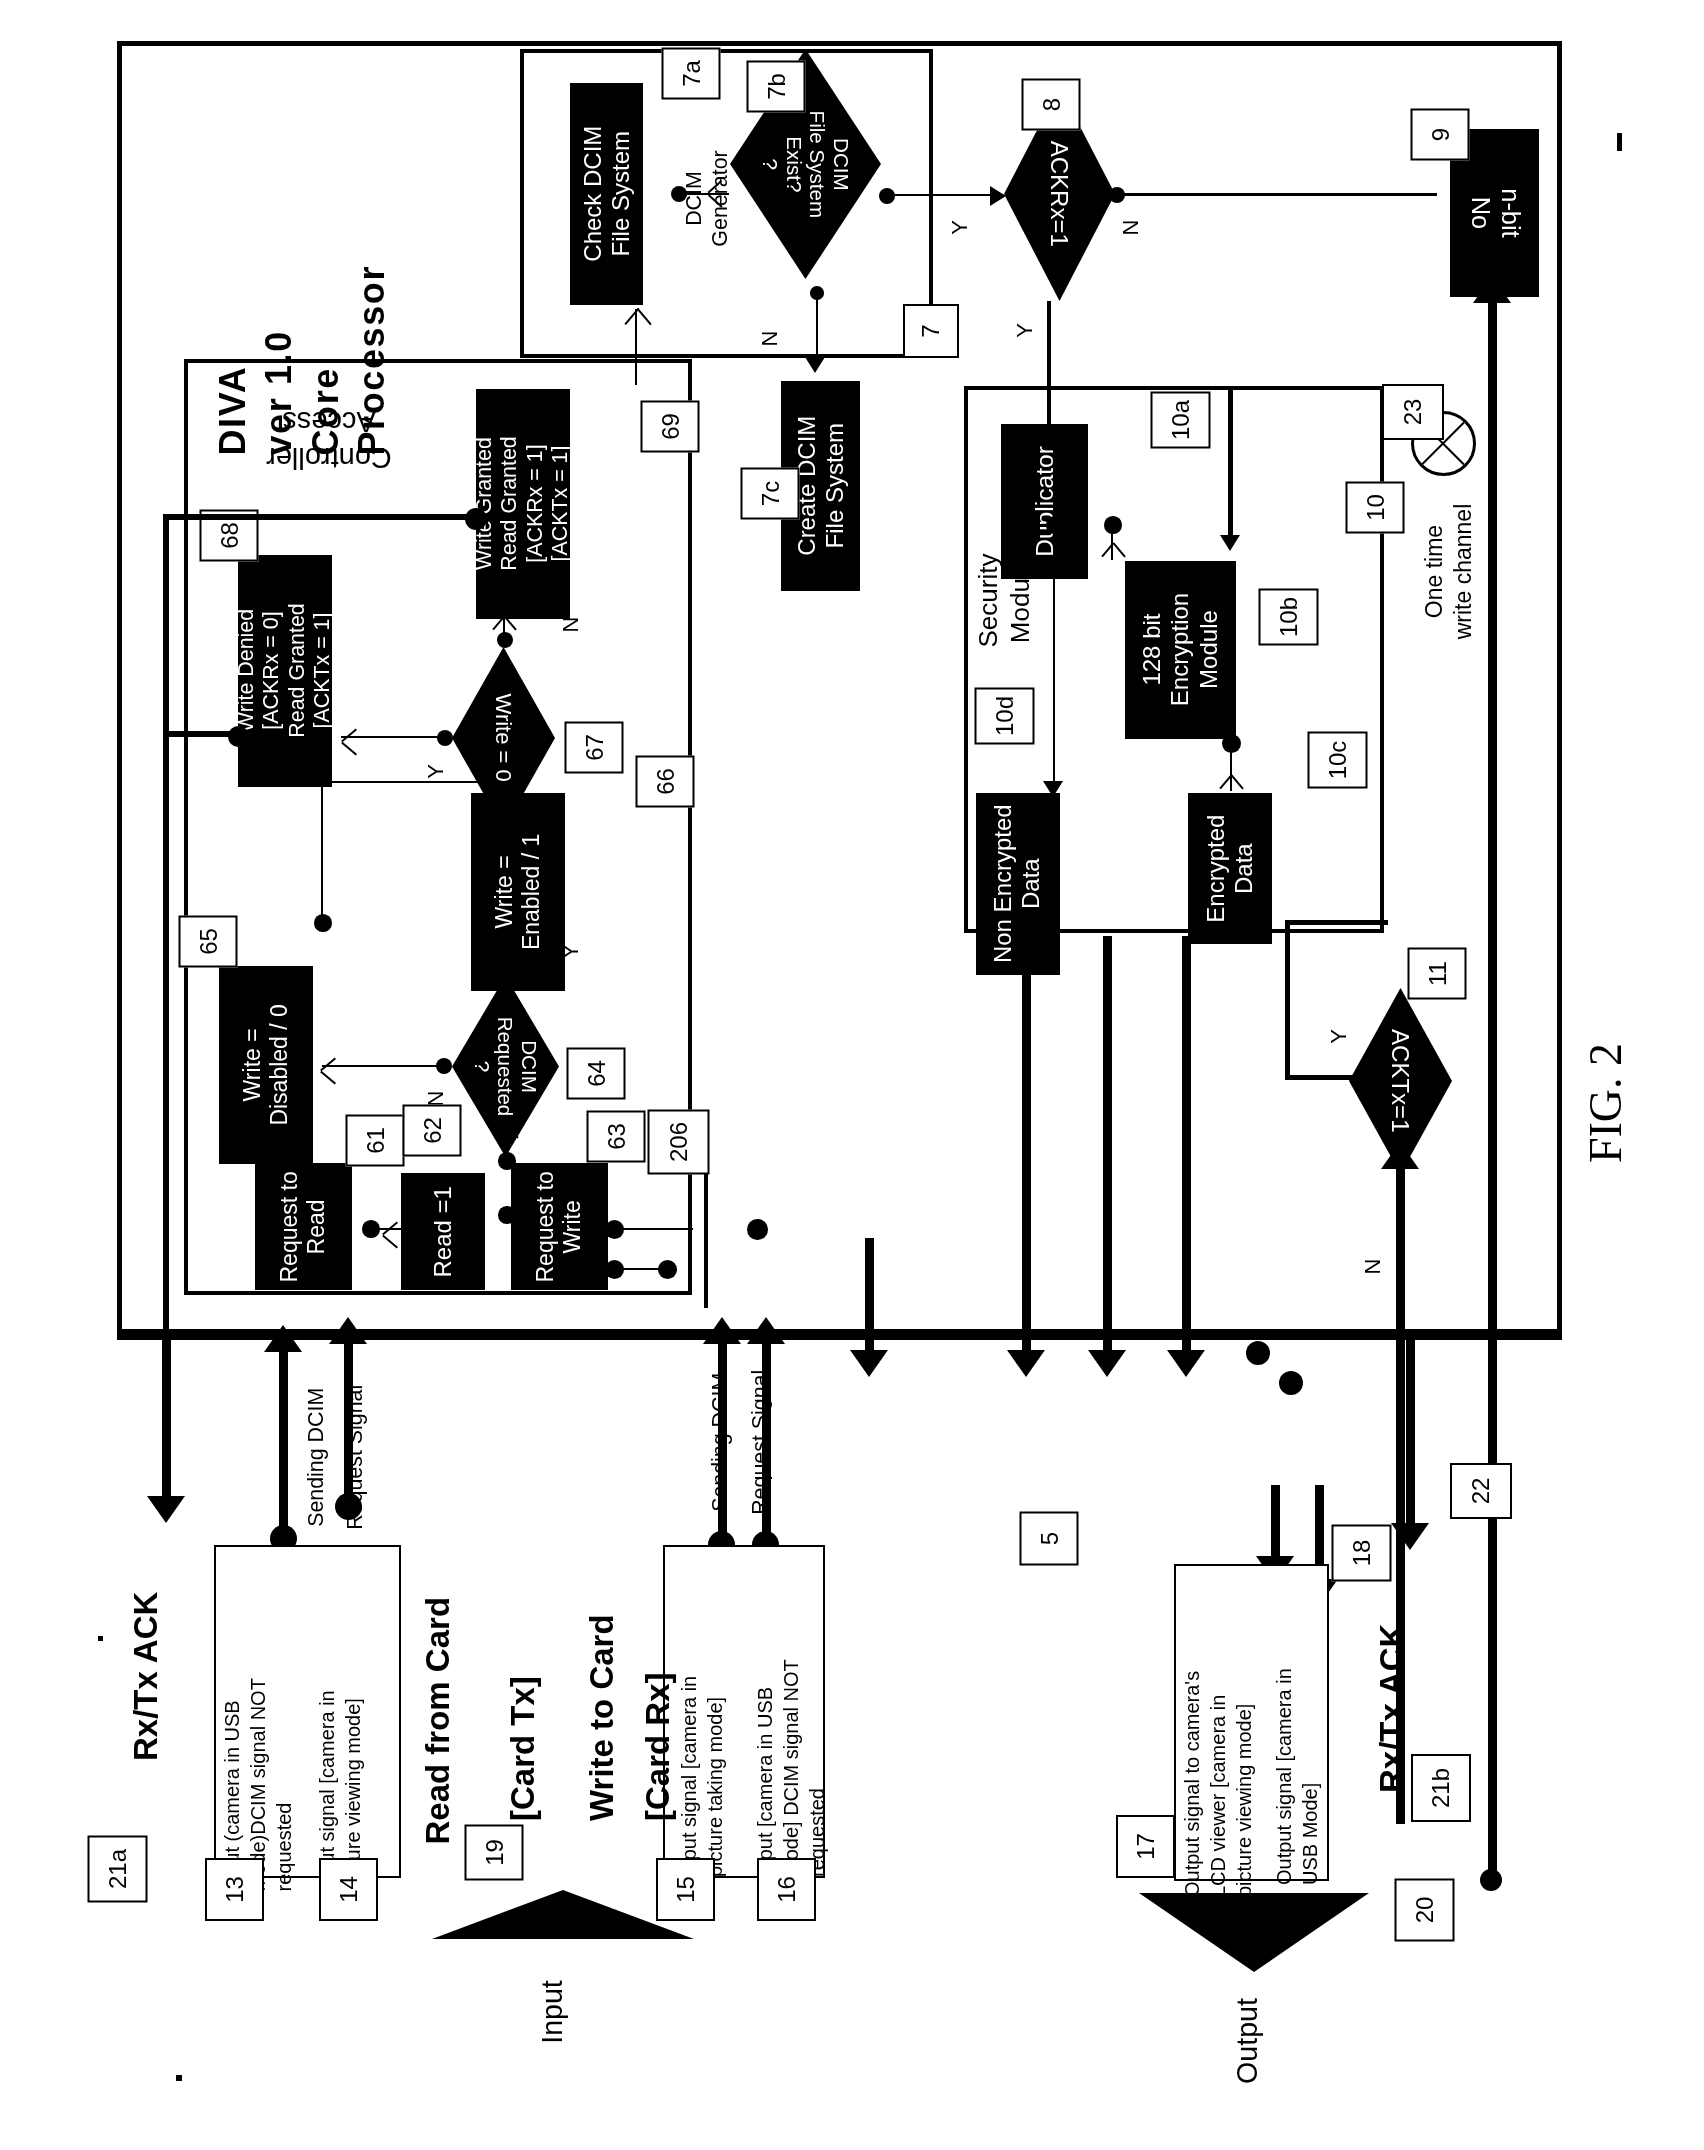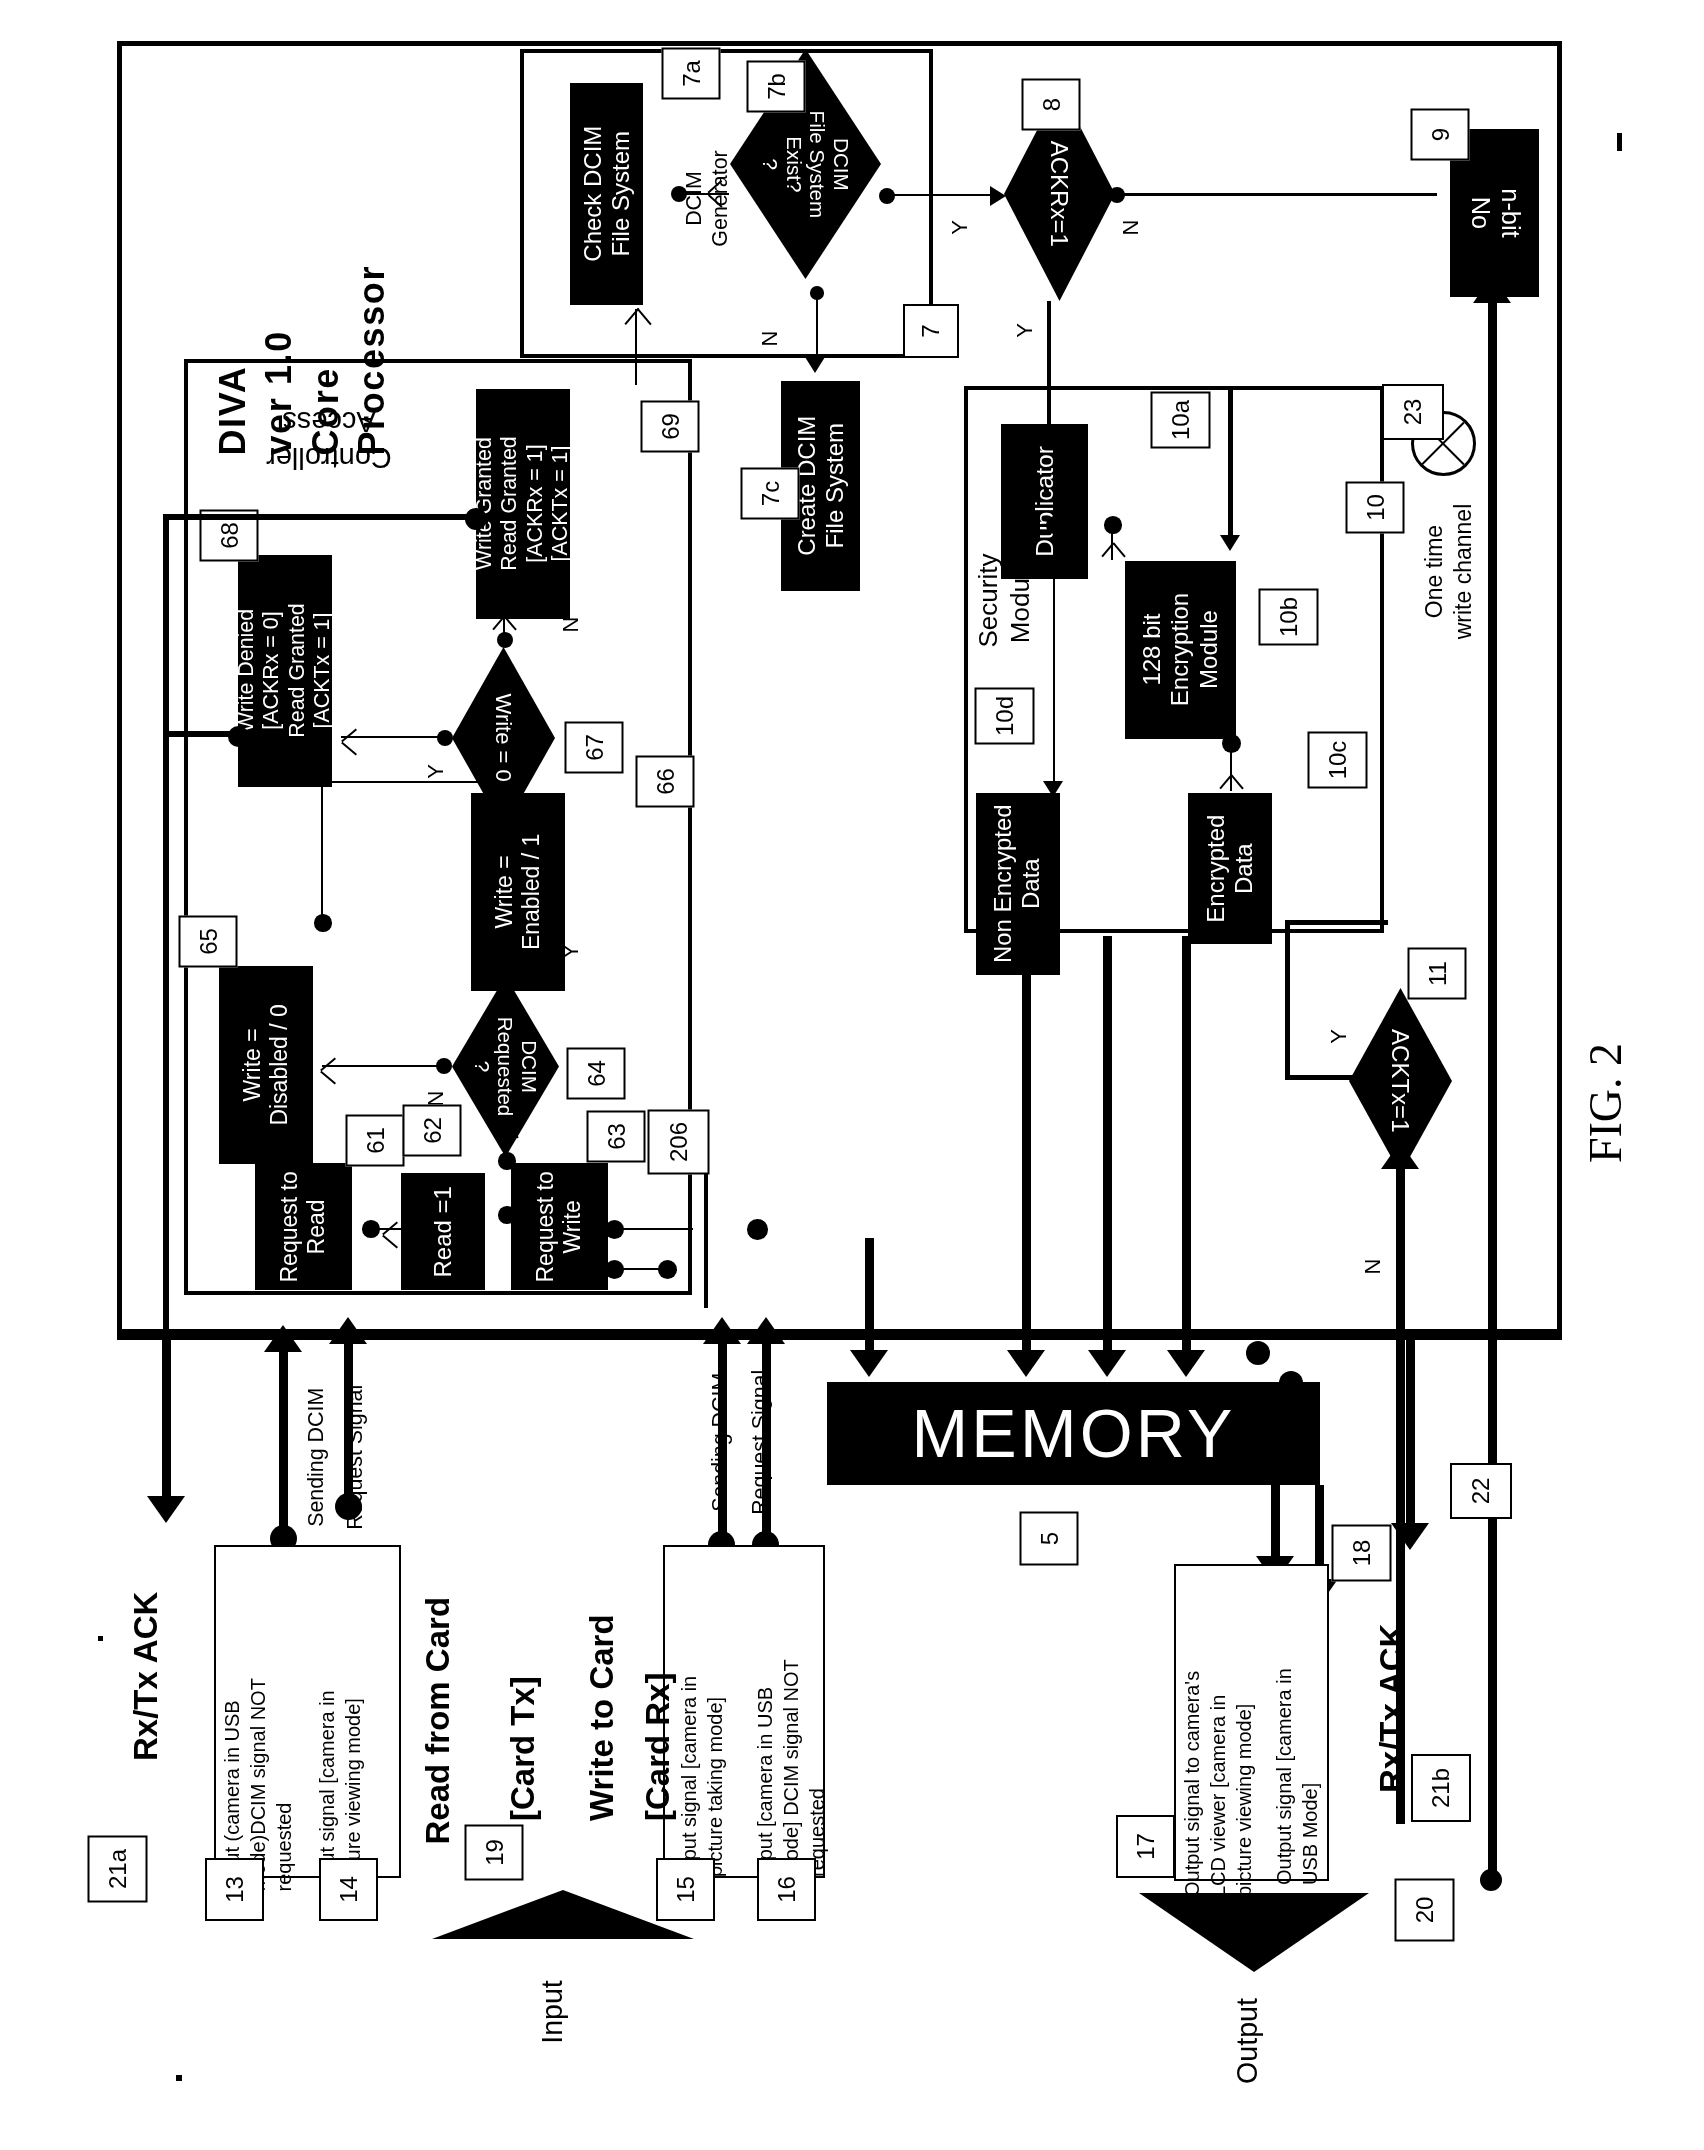--- a/index.html
+++ b/index.html
@@ -387,21 +387,20 @@
     <i style="transform:rotate(-45deg);"></i>
   </div>
   <div class="abs refbox" style="left:1385px;top:381px;width:56px;height:62px;transform:rotate(-90deg);">23</div>
   <div class="abs" style="left:1372px;top:484px;width:159px;height:175px;">
     <div class="abs rotm90" style="left:-12px;top:56px;width:182px;height:63px;font-size:23px;line-height:1.25;text-align:center;">
       <div>One time</div>
       <div>write channel</div>
     </div>
   </div>
 
-  <div class="abs blk" style="left:827px;top:1382px;width:493px;height:103px;font-size:68px;letter-spacing:3.2px;">MEMORY</div>
   <div class="abs refbox" style="left:1022px;top:1509px;width:54px;height:59px;transform:rotate(-90deg);">5</div>
 
   <div class="abs ln" style="left:865px;top:1238px;width:8.7px;height:119px;"></div>
   <div class="abs ah ah-dB" style="left:850px;top:1350px;"></div>
   <div class="abs ln" style="left:1022px;top:936px;width:8.7px;height:420px;"></div>
   <div class="abs ah ah-dB" style="left:1007px;top:1350px;"></div>
   <div class="abs ln" style="left:1103px;top:936px;width:8.7px;height:420px;"></div>
   <div class="abs ah ah-dB" style="left:1088px;top:1350px;"></div>
   <div class="abs ln" style="left:1182px;top:936px;width:8.7px;height:420px;"></div>
   <div class="abs ah ah-dB" style="left:1167px;top:1350px;"></div>

